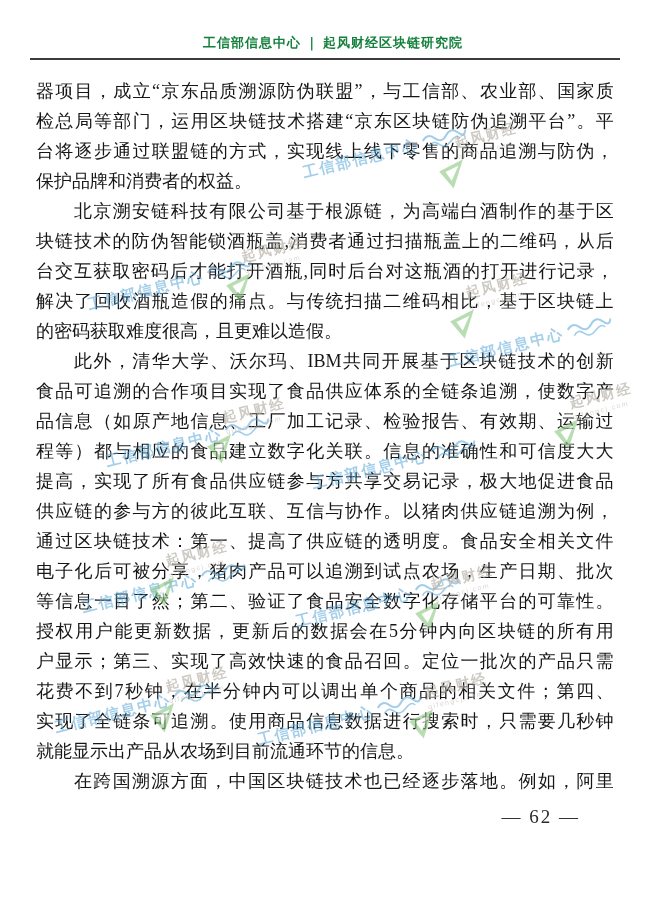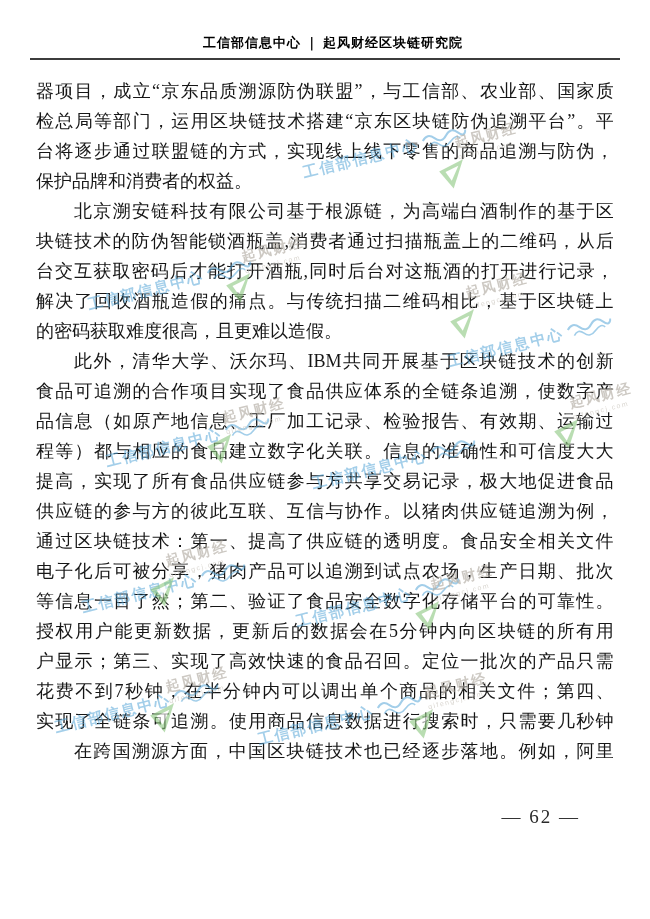--- a/index.html
+++ b/index.html
@@ -10,21 +10,21 @@
     background:#ffffff;
     overflow:hidden;
     font-family:"Liberation Serif","DejaVu Serif",serif;
     color:#1c1c1c;
   }
   
   .header{position:absolute;left:0;top:34px;width:100%;}
   .header-title{
     text-align:center;
     font-size:13px;font-weight:bold;
-    letter-spacing:1px;color:#000000;padding-left:16px;
+    letter-spacing:1px;color:#15803d;padding-left:16px;
   }
   .header-rule{
     height:0;border-top:2px solid #3c3c3c;
     margin:6px 30px 0 30px;
   }
   
   .body-text{position:absolute;left:36px;right:36px;top:76px;}
   .line{
     display:flex;justify-content:space-between;align-items:center;
     height:30px;white-space:nowrap;
@@ -872,20 +872,21 @@
         <span>索</span>
         <span>时</span>
         <span>，</span>
         <span>只</span>
         <span>需</span>
         <span>要</span>
         <span>几</span>
         <span>秒</span>
         <span>钟</span>
       </div>
+      <div class="line noj">就能显示出产品从农场到目前流通环节的信息。</div>
       <div class="line ind">
         <span>在</span>
         <span>跨</span>
         <span>国</span>
         <span>溯</span>
         <span>源</span>
         <span>方</span>
         <span>面</span>
         <span>，</span>
         <span>中</span>

